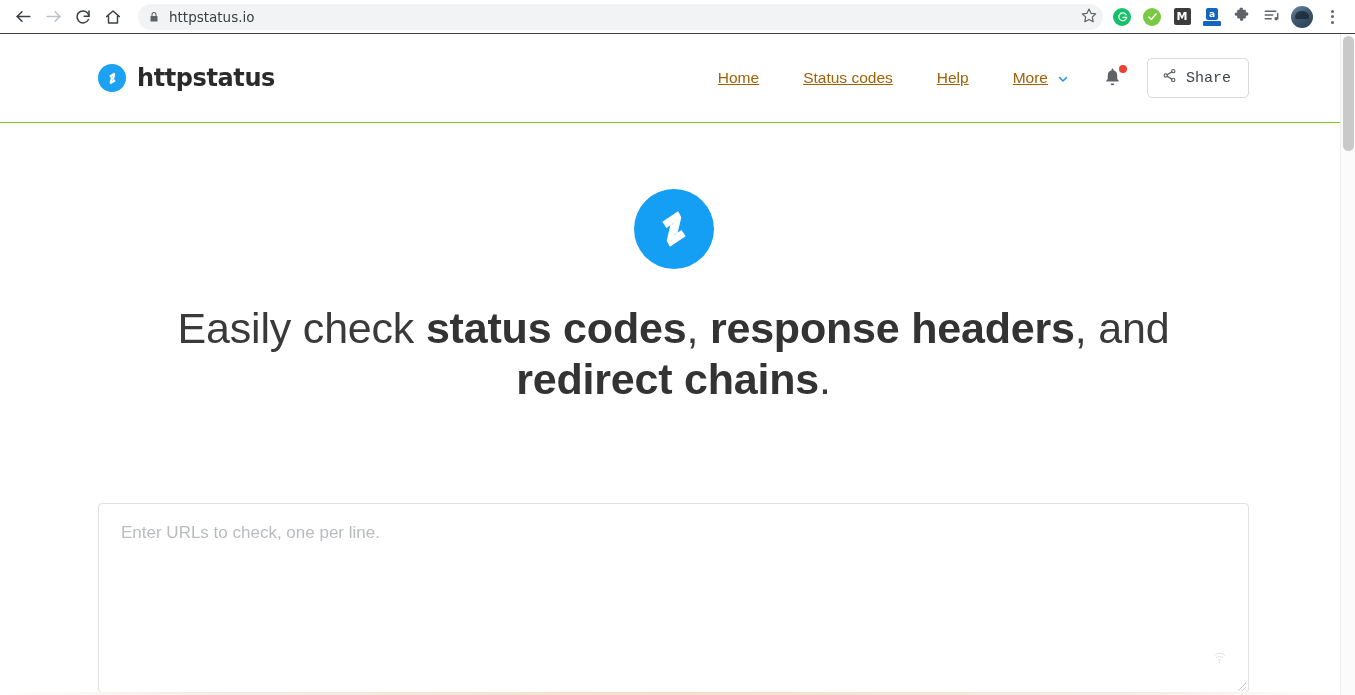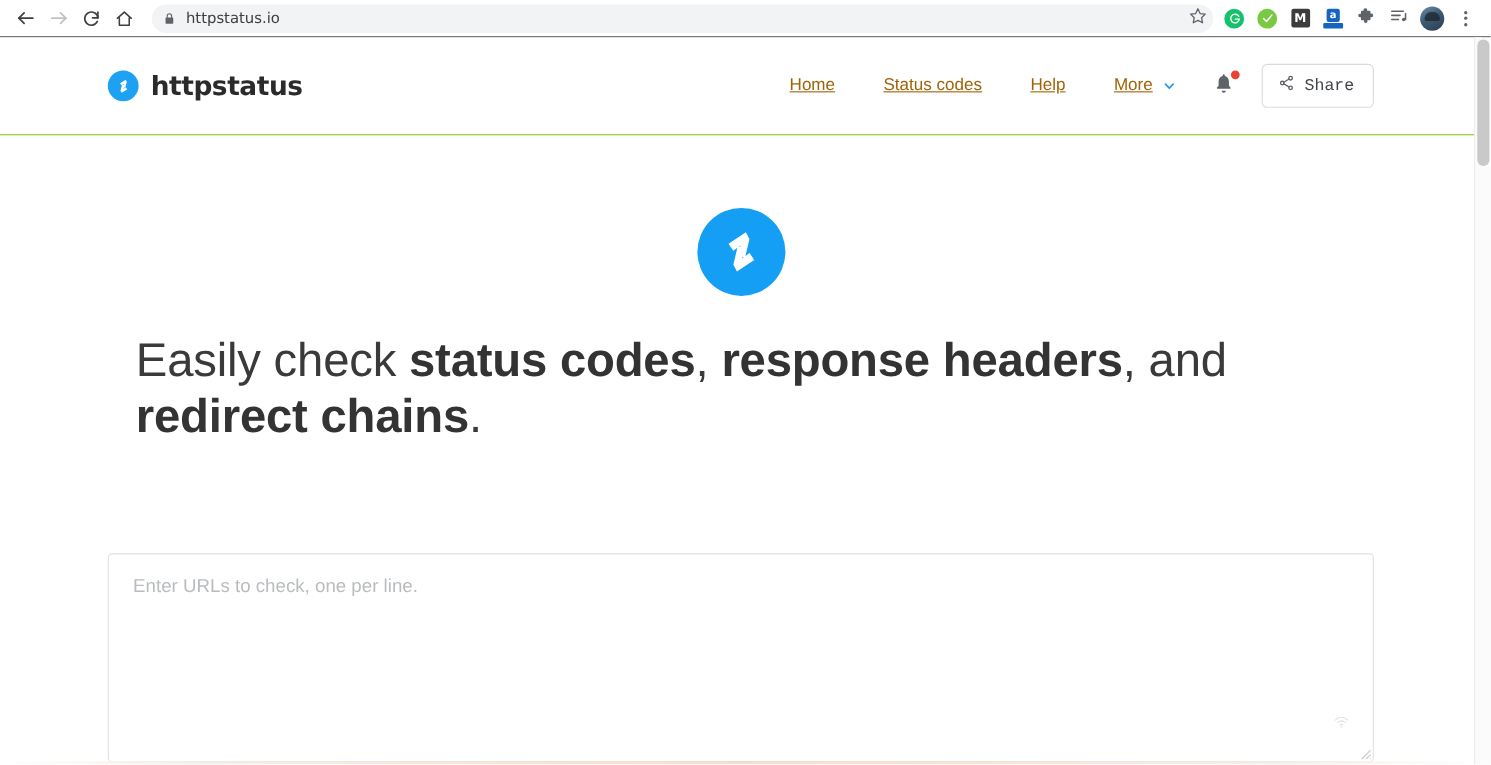--- a/index.html
+++ b/index.html
@@ -131,21 +131,21 @@
     border: 1px solid #d7dadd;
     border-radius: 5px;
     padding: 9px 17px 9px 14px;
     font-size: 15px;
     color: #41454a;
     background: #fff;
     font-family: Liberation Mono, monospace;
   }
 
   
-  .hero { padding-top: 66px; }
+  .hero { padding-top: 66px; text-align: center; }
   .hero-logo {
     width: 80px; height: 80px; border-radius: 50%;
     background: #159ff4;
     margin: 0 auto;
     display: flex; align-items: center; justify-content: center;
   }
   .hero-title {
     margin: 34px auto 0;
     max-width: 1100px;
     font-size: 43px;

